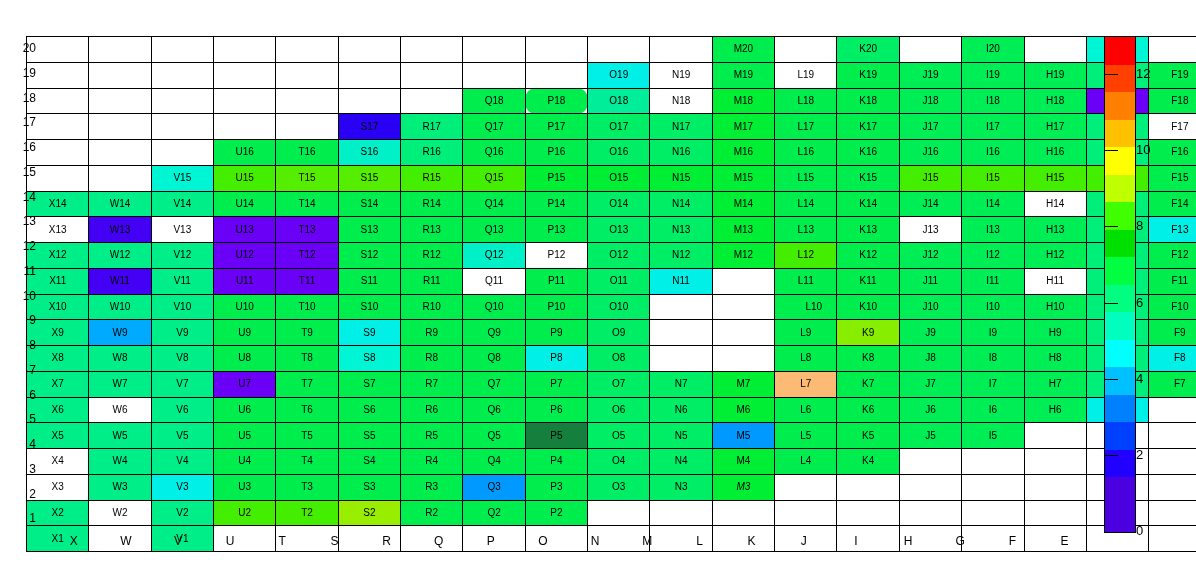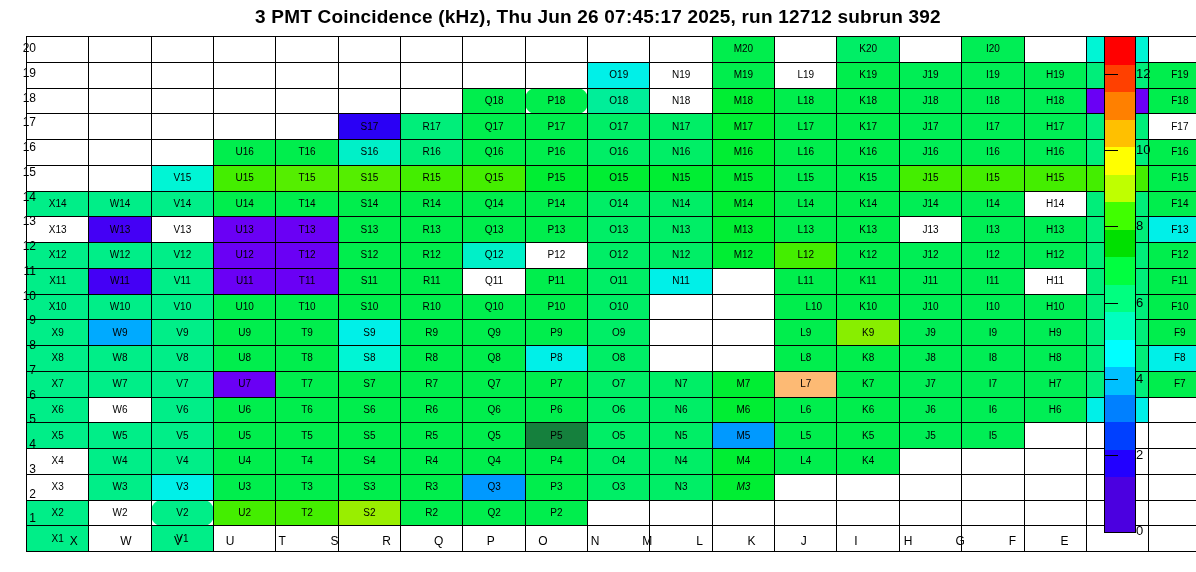--- a/index.html
+++ b/index.html
@@ -41,21 +41,20 @@
   }
   .ctickline{
     position:absolute;left:1104px;width:14px;height:1px;background:#000;
   }
 </style>
 </head>
 <body>
 
 <div id="root">
 
-  <div id="title">3 PMT Coincidence (kHz), Thu Jun 26 07:45:17 2025, run 12712 subrun 392</div>
 
   <div id="yaxis"></div>
   <div id="plot">
     <table class="grid">
       <tbody id="grid-body">
           <tr>
             <td style="background: rgb(255, 255, 255);"></td>
             <td style="background: rgb(255, 255, 255);"></td>
             <td style="background: rgb(255, 255, 255);"></td>
             <td style="background: rgb(255, 255, 255);"></td>
@@ -428,21 +427,21 @@
             <td style="background: rgb(255, 255, 255);"></td>
             <td style="background: rgb(255, 255, 255);"></td>
             <td style="background: rgb(255, 255, 255);"></td>
             <td style="background: rgb(255, 255, 255);"></td>
             <td style="background: rgb(255, 255, 255);"></td>
             <td style="background: rgb(255, 255, 255);"></td>
           </tr>
           <tr>
             <td style="background: rgb(0, 238, 136);">X2</td>
             <td style="background: rgb(255, 255, 255);">W2</td>
-            <td style="background: rgb(0, 238, 136); border-radius: 11px;">V2</td>
+            <td style="background: rgb(0, 238, 136);">V2</td>
             <td style="background: rgb(68, 238, 0);">U2</td>
             <td style="background: rgb(68, 238, 0);">T2</td>
             <td style="background: rgb(153, 238, 0);">S2</td>
             <td style="background: rgb(0, 238, 77);">R2</td>
             <td style="background: rgb(0, 238, 77);">Q2</td>
             <td style="background: rgb(0, 238, 77);">P2</td>
             <td style="background: rgb(255, 255, 255);"></td>
             <td style="background: rgb(255, 255, 255);"></td>
             <td style="background: rgb(255, 255, 255);"></td>
             <td style="background: rgb(255, 255, 255);"></td>

